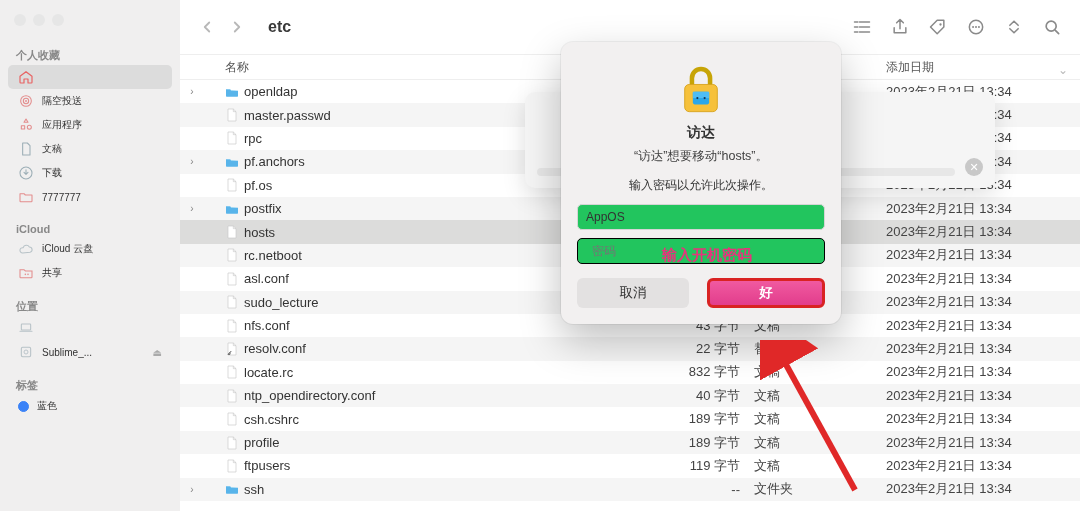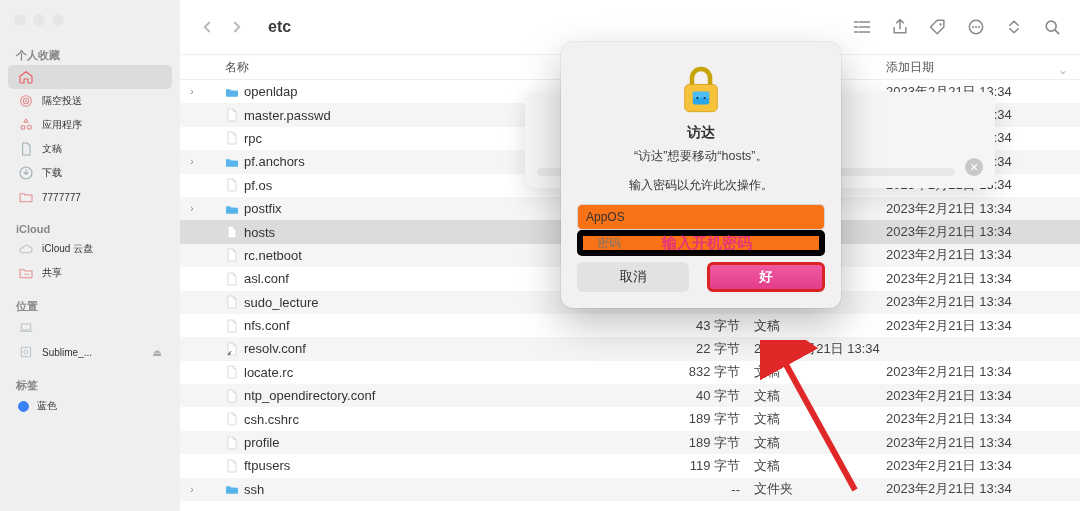--- a/index.html
+++ b/index.html
@@ -53,22 +53,22 @@
   .sheet-behind { position:absolute; left:345px; top:92px; width:470px; height:96px; background:#f5f5f5; border-radius:10px; box-shadow:0 8px 24px rgba(0,0,0,0.12); display:flex; align-items:flex-end; padding:12px;}
   .sheet-behind .bar { flex:1; height:8px; background:#e7e7e7; border-radius:4px; margin-right:10px;}
   .sheet-behind .x { width:18px; height:18px; border-radius:50%; background:#c8c8c8; color:#fff; display:flex; align-items:center; justify-content:center; font-size:11px;}
 
   
   .dialog { position:absolute; left:381px; top:42px; width:280px; background:#f2f0f0; border-radius:12px; box-shadow:0 16px 40px rgba(0,0,0,0.25), 0 0 0 1px rgba(0,0,0,0.05); padding:18px 16px 16px 16px; text-align:center; z-index:10;}
   .dialog .lock { width:58px; height:58px; margin:0 auto 6px auto; }
   .dialog .dtitle { font-size:14px; font-weight:700; color:#333; margin-bottom:6px;}
   .dialog .dmsg { font-size:12.5px; color:#404040; margin-bottom:12px;}
   .dialog .dhint { font-size:12px; color:#333; margin-bottom:10px;}
-  .dialog .dinput { width:100%; height:26px; border:1px solid #d5d5d5; border-radius:5px; background:#f97316; padding:0 8px; font-size:12px; color:#333; text-align:left;}
-  .dialog .dinput.pwd { border:6px solid #000000; position:relative;padding-left:14px;}
+  .dialog .dinput { width:100%; height:26px; border:1px solid #d5d5d5; border-radius:5px; background:#22c55e; padding:0 8px; font-size:12px; color:#333; margin-bottom:8px; text-align:left;}
+  .dialog .dinput.pwd { border:1px solid #000000; position:relative;padding-left:14px;}
   .pwd-wrap { position:relative; }
   .pwd-overlay { position:absolute; left:0; right:0; top:0; bottom:0; display:flex; align-items:center; justify-content:center; font-size:15px; font-weight:700; color:#e6347c; pointer-events:none;margin-left:12px;}
   .dbtns { display:flex; gap:18px; margin-top:6px;}
   .dbtn { flex:1; height:30px; border-radius:6px; font-size:13.5px; display:flex; align-items:center; justify-content:center; cursor:pointer;}
   .dbtn.cancel { background:#e3e1e1; color:#333;}
   .dbtn.ok { background:linear-gradient(#f05aa0,#e23d8c); color:#fff; border:3px solid #d92323; box-sizing:border-box; font-weight:600;}
 
   
   .ann-arrow { position:absolute; left:580px; top:340px; z-index:20; pointer-events:none;}
 </style>
@@ -443,20 +443,21 @@
               <svg viewBox="0 0 24 24" width="16" height="16">
                 <path d="M6 3h8l4 4v14H6z" fill="#fff" stroke="#c9c9c9" stroke-width="1"></path>
                 <path d="M14 3v4h4" fill="none" stroke="#c9c9c9" stroke-width="1"></path>
                 <path d="M6 20l5-5" stroke="#555" stroke-width="1.4"></path>
                 <path d="M6 20h3v-3" fill="none" stroke="#555" stroke-width="1.4"></path>
               </svg>
             </span>
       <span>resolv.conf</span>
     </div>
     <div class="cell-size">22 字节</div>
+    <div class="cell-kind">替身</div>
     <div class="cell-date">2023年2月21日 13:34</div>
         </div>
         <div class="row">
     <div class="cell-name">
       <span class="disclosure"></span>
       <span class="findent"></span>
       <span class="ficon">
               <svg viewBox="0 0 24 24" width="16" height="16">
                 <path d="M6 3h8l4 4v14H6z" fill="#fff" stroke="#c9c9c9" stroke-width="1"></path>
                 <path d="M14 3v4h4" fill="none" stroke="#c9c9c9" stroke-width="1"></path>

